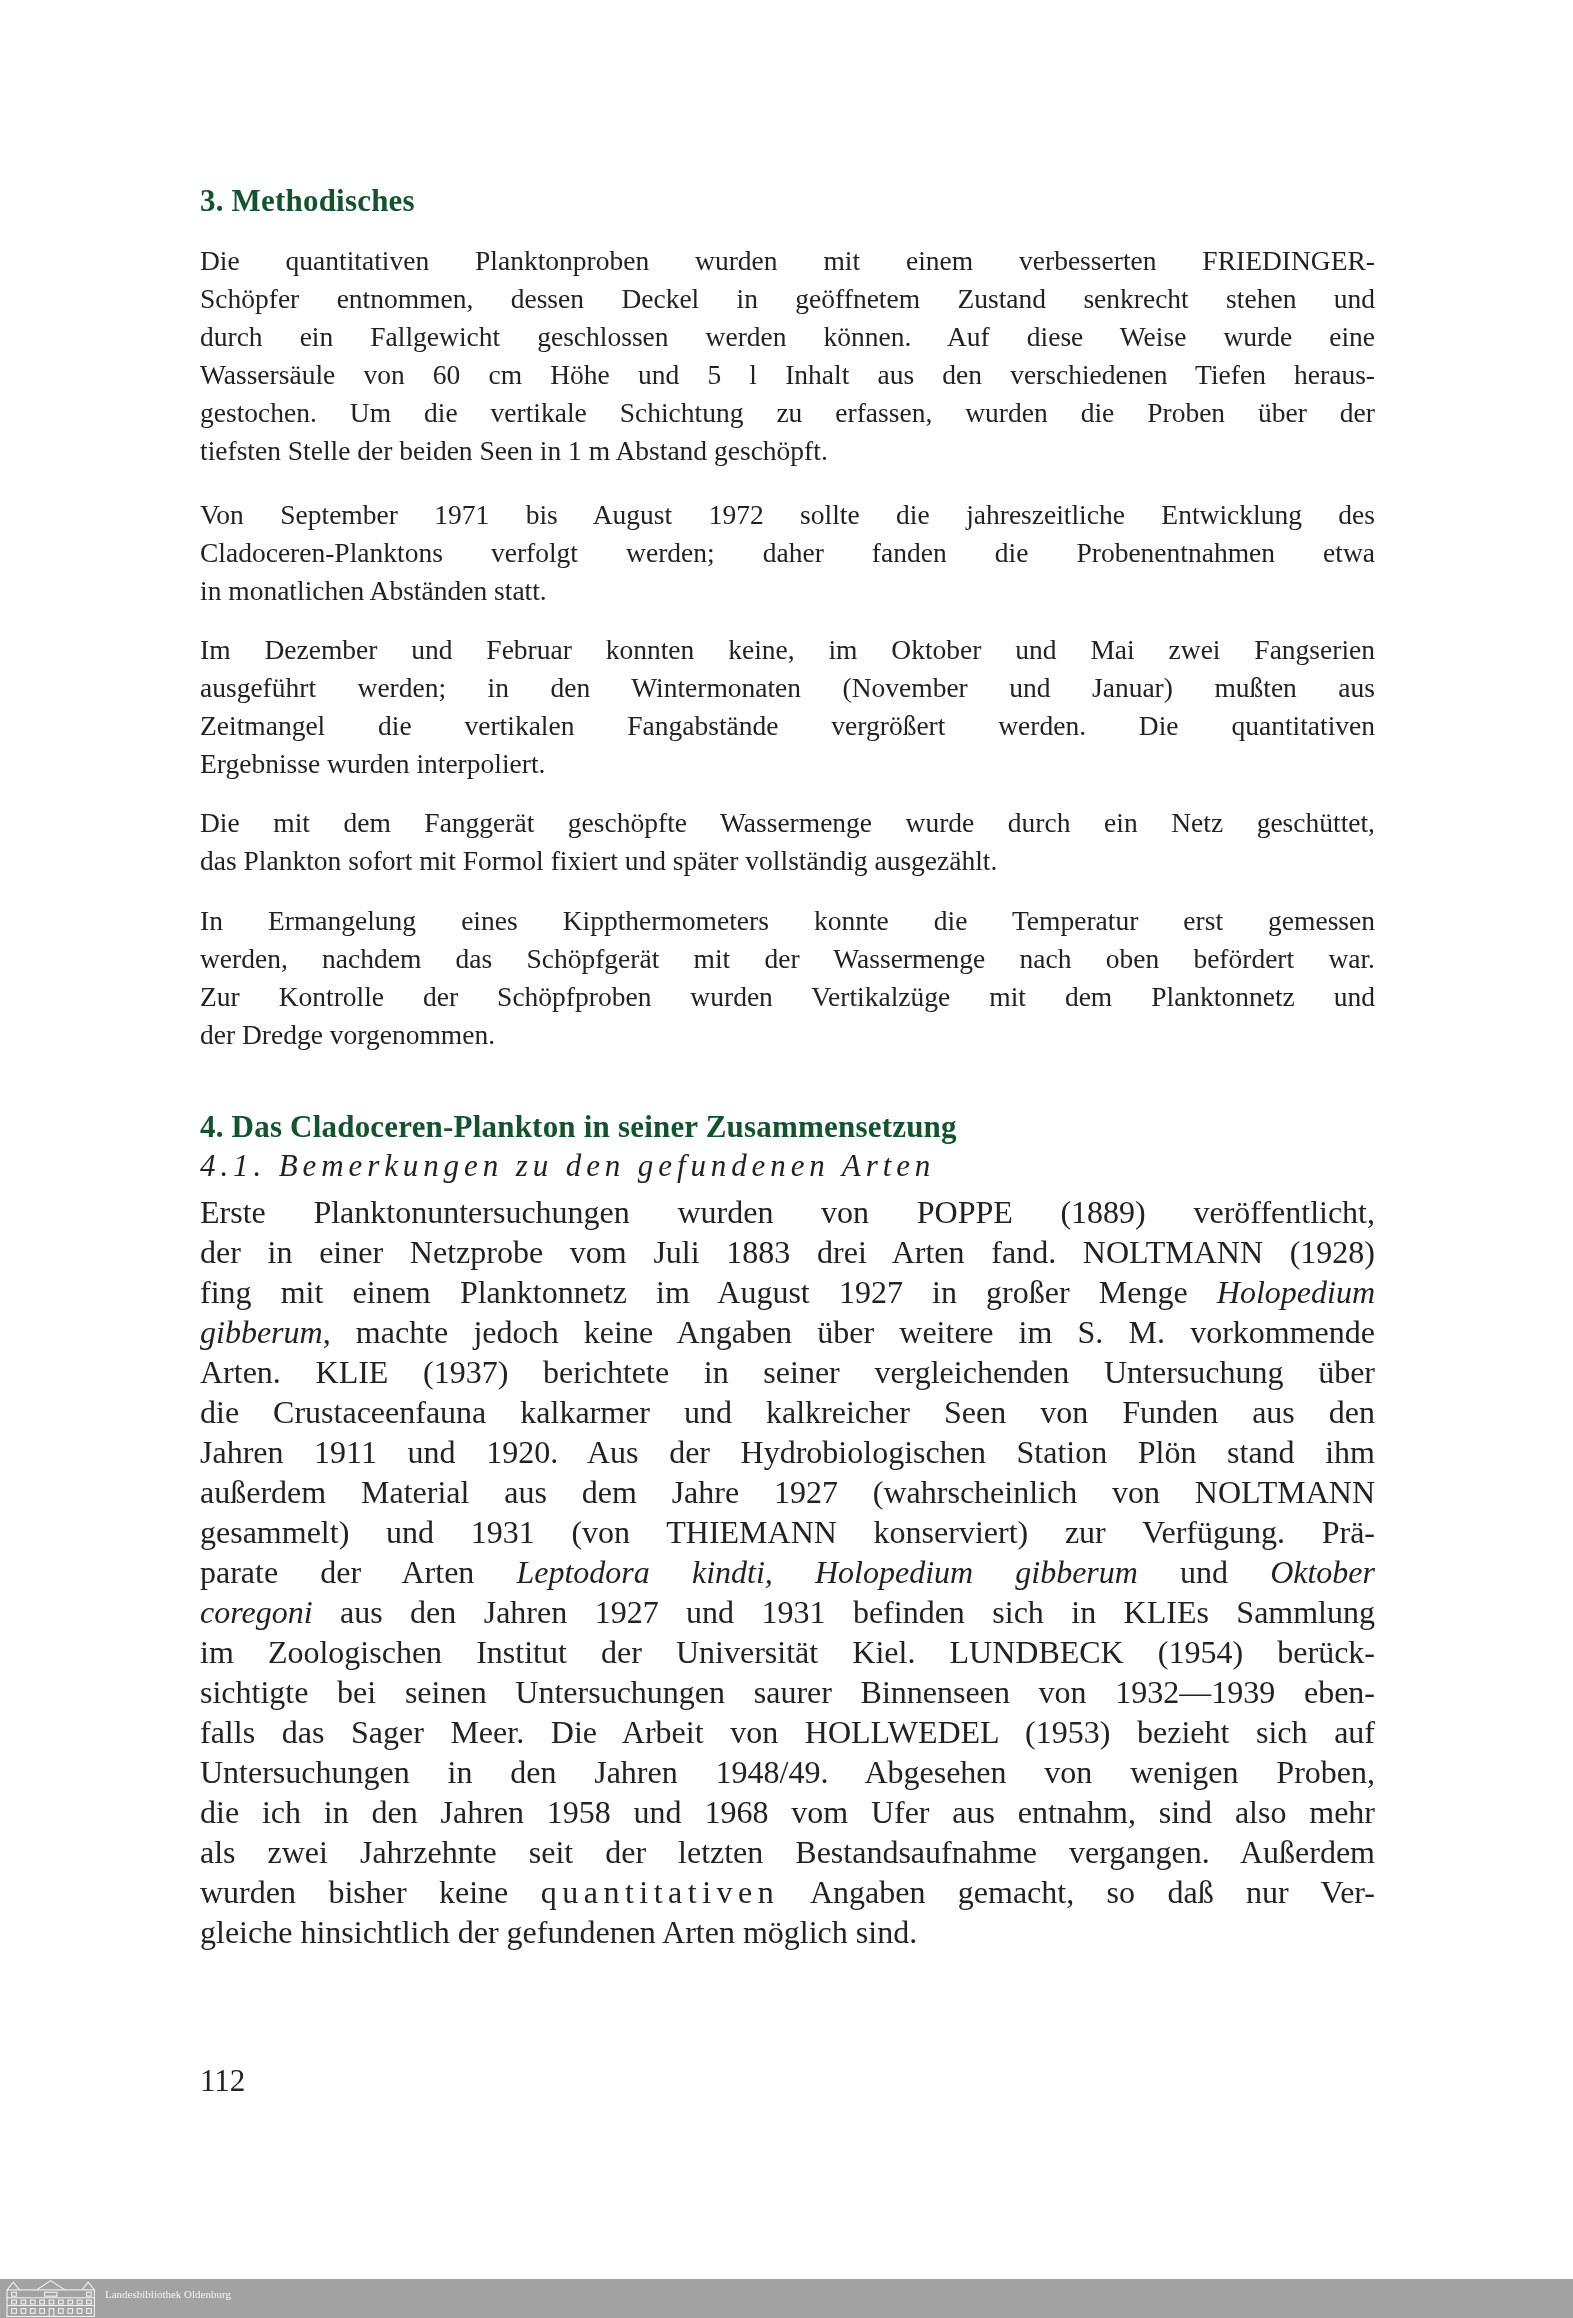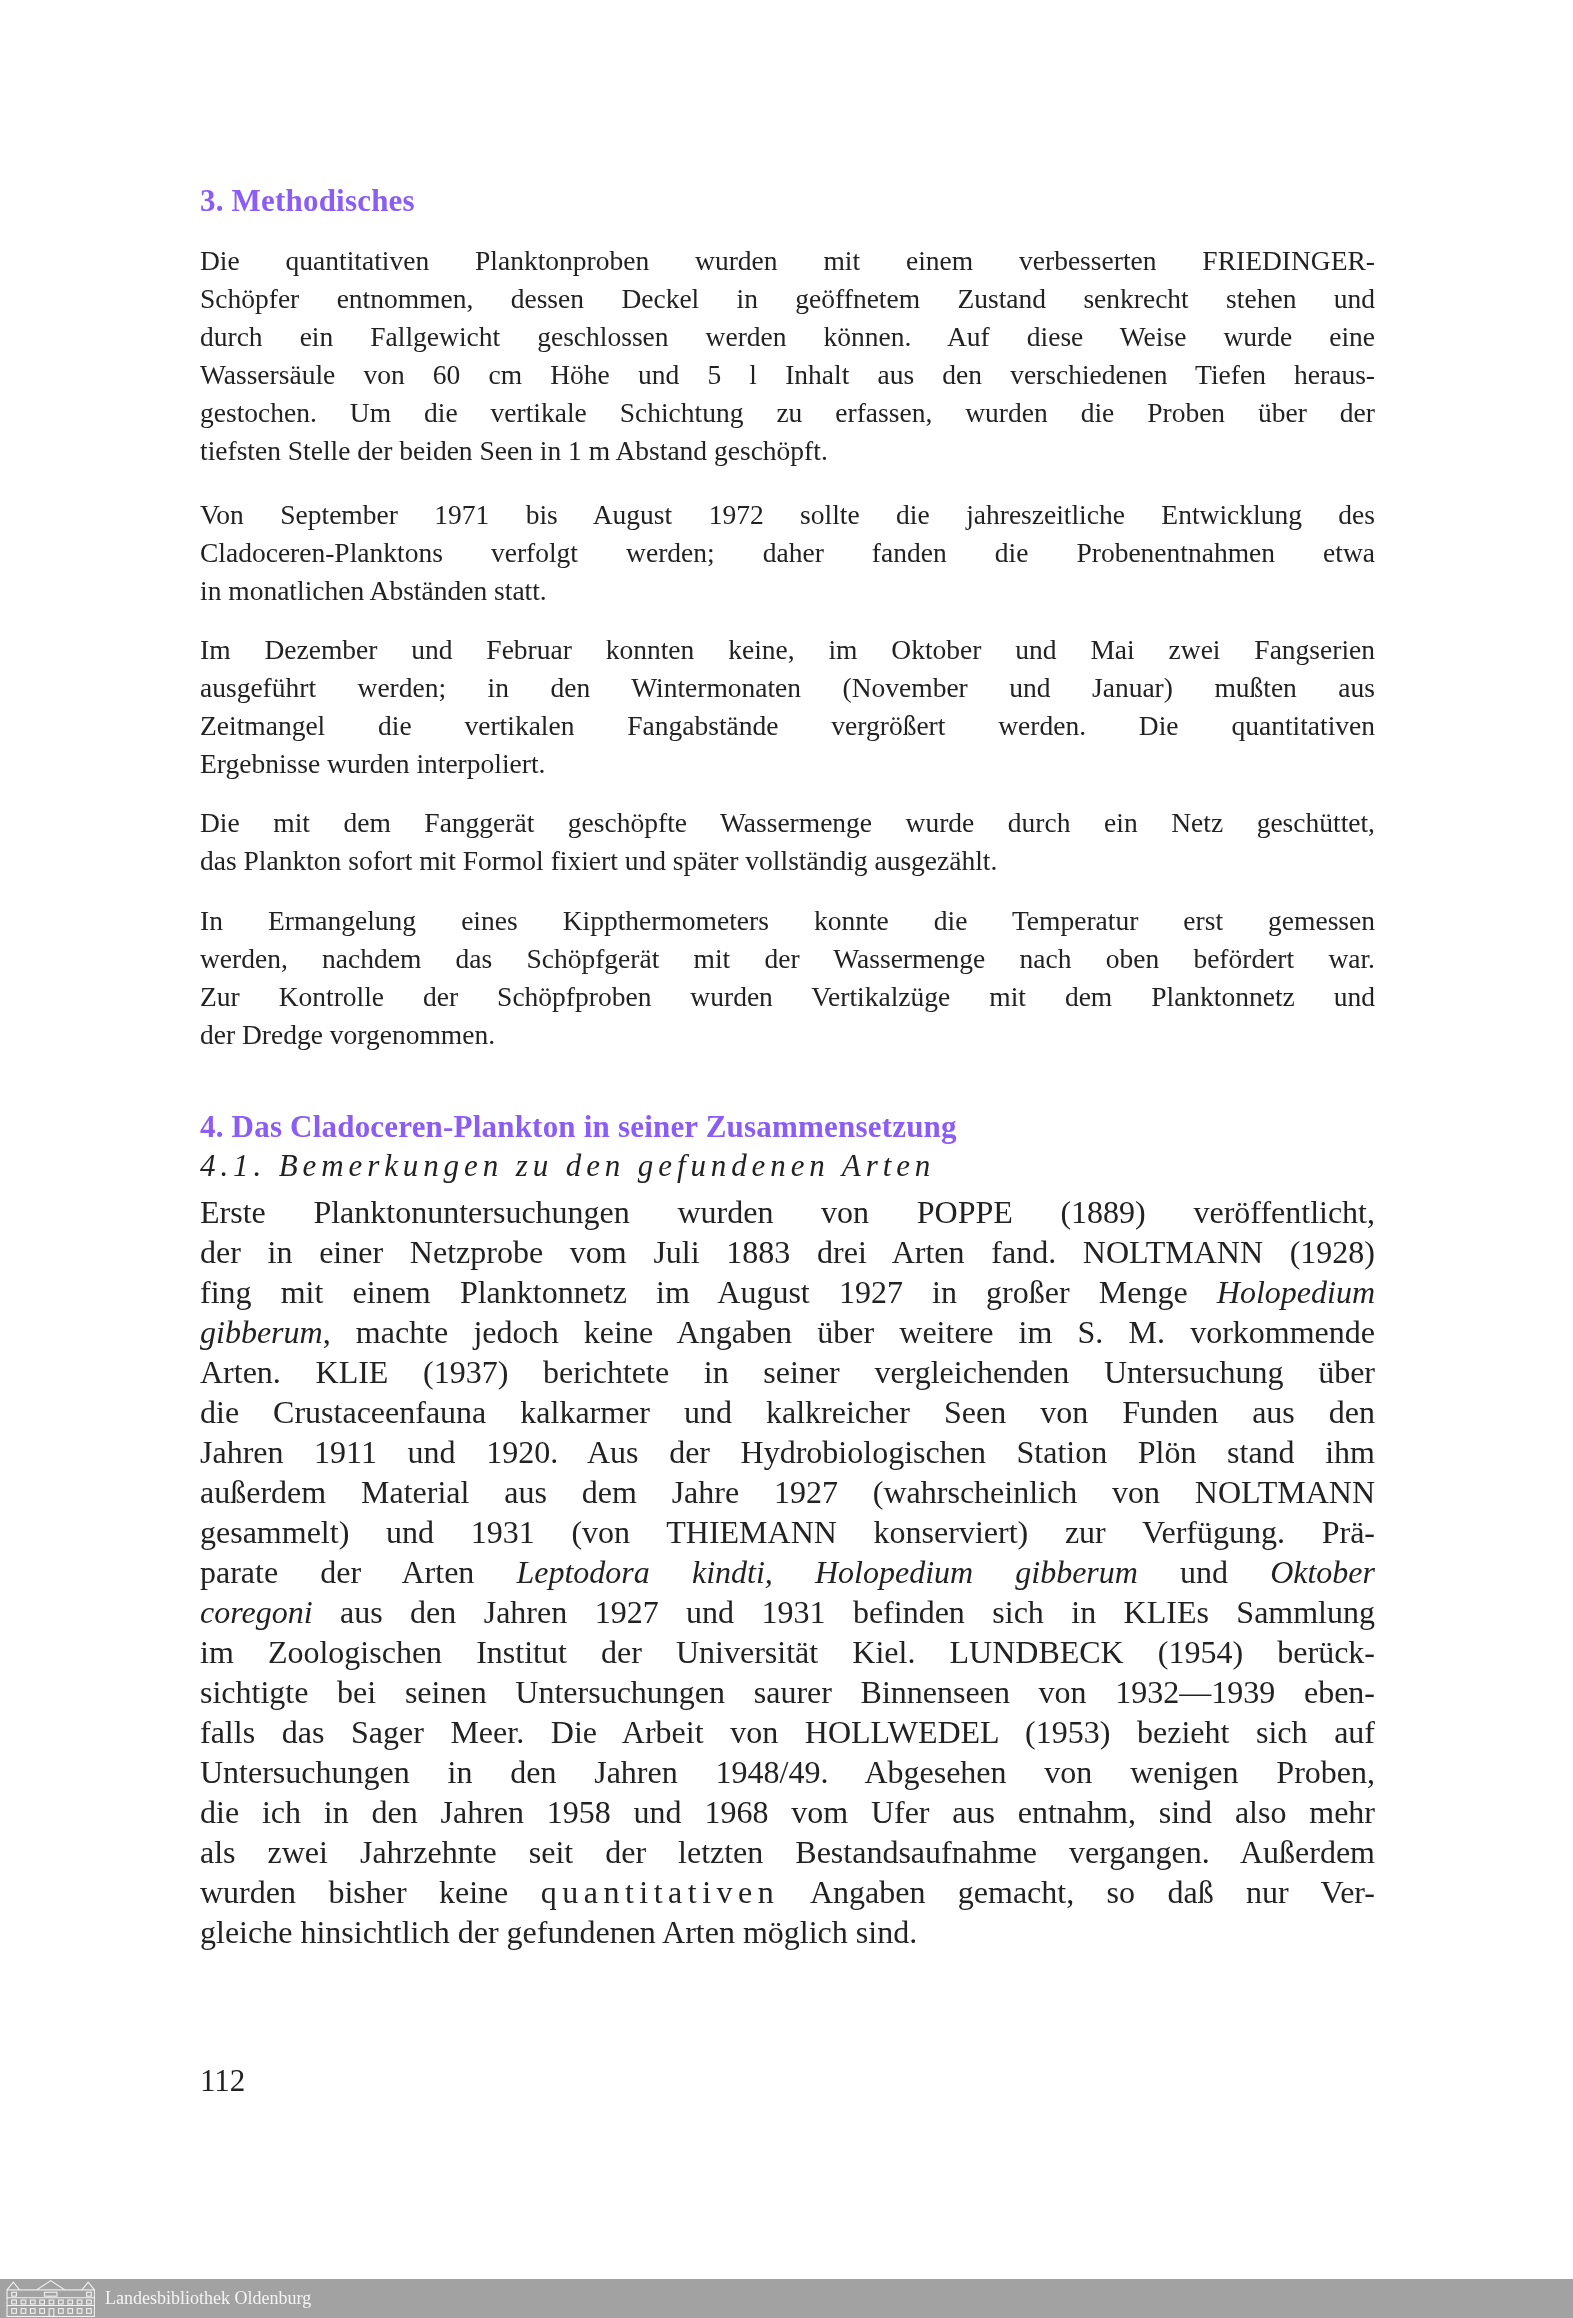--- a/index.html
+++ b/index.html
@@ -1,30 +1,30 @@
 <!DOCTYPE html>
 <html style="font-size:12.6px"><head>
 <meta charset="utf-8">
 <style>
   html, body { margin: 0; padding: 0; background: #ffffff; }
   body { width: 1574px; height: 2319px; position: relative; overflow: hidden;
          font-family: "Liberation Serif", "DejaVu Serif", serif; color: #1e1e1e; }
   .page { position: absolute; left: 0; top: 0; width: 1574px; height: 2266px; background: #ffffff; }
-  .h3 { position: absolute; left: 200px; font-weight: bold; font-size: 31px; letter-spacing: 0.2px; color: #8b5cf6; }
+  .h3 { position: absolute; left: 200px; font-weight: bold; font-size: 31px; letter-spacing: 0.2px; color: #14532d; }
   .p-small { position: absolute; left: 200px; width: 1175px; font-size: 27.5px; line-height: 38px; color: #222; }
   .p-small .ln, .p-large .ln { display: block; text-align: justify; text-align-last: justify; white-space: nowrap; }
   .p-small .ln.last, .p-large .ln.last { text-align-last: left; }
   .p-large { position: absolute; left: 200px; width: 1175px; font-size: 32px; line-height: 40px; color: #222; }
   .sub { position: absolute; left: 200px; font-size: 31px; letter-spacing: 4.9px; color: #222; }
   .spaced { letter-spacing: 5.5px; }
   i { font-style: italic; }
   .pagenum { position: absolute; left: 200px; top: 2063px; font-size: 31px; color: #222; }
   .footer { position: absolute; left: 0; top: 2279px; width: 1574px; height: 39px; background: #a2a2a2; }
   .footer .logo { position: absolute; left: 4.7px; top: 0; width: 93px; height: 39px; }
-  .footer .lib-name { position: absolute; left: 105px; top: 9.4px; font-size: 18px; color: #f4f4f4;
+  .footer .lib-name { position: absolute; left: 105px; top: 9.4px; font-size: 11px; color: #f4f4f4;
                       font-family: "Liberation Serif", serif; text-align: right; }
 </style>
 </head>
 <body>
 
 <div class="page">
 
   <div class="h3" style="top:183px;">3. Methodisches</div>
 
   <div class="p-small" style="top:242px;">

